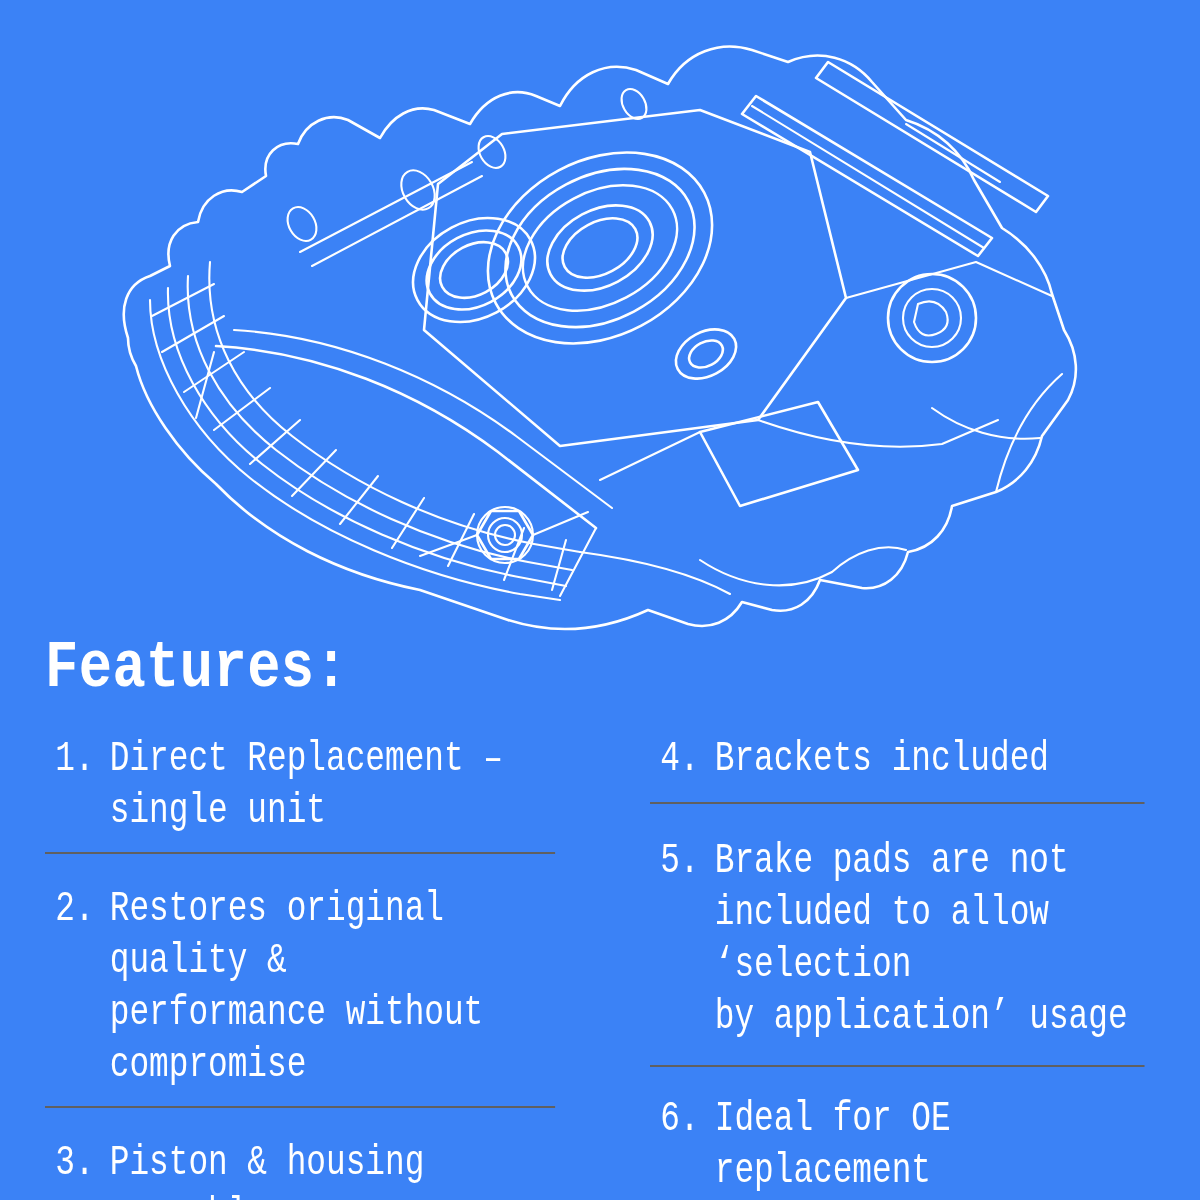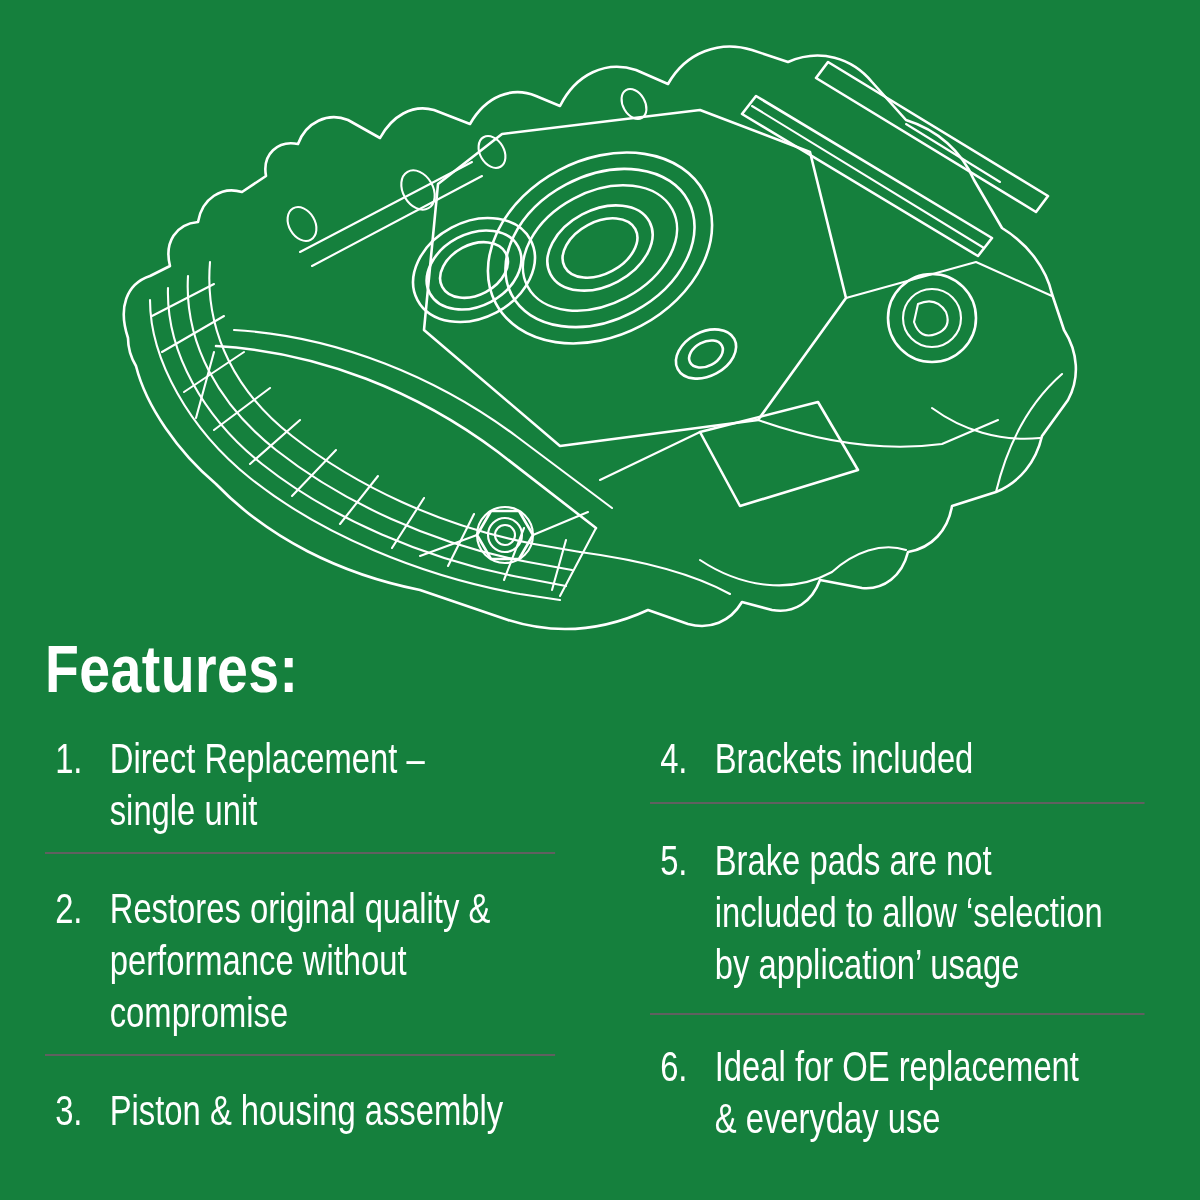--- a/index.html
+++ b/index.html
@@ -1,19 +1,19 @@
 <!DOCTYPE html>
 <html><head>
 <meta charset="utf-8">
 <style>
   html,body { margin:0; padding:0; background:#000; }
   .canvas {
     position:relative; width:1200px; height:1200px;
-    background:#15803d; color:#ffffff; overflow:hidden;
-    font-family:Liberation Sans, sans-serif;
+    background:#3b82f6; color:#ffffff; overflow:hidden;
+    font-family:Liberation Mono, monospace;
   }
   .illustration { position:absolute; top:0; left:0; width:1200px; height:632px; }
   .illustration svg { display:block; }
 
   .features-heading {
     position:absolute; left:45px; top:634px;
     font-size:66px; font-weight:bold; line-height:70px;
     transform:scaleX(0.84); transform-origin:left top;
     letter-spacing:0.5px; white-space:nowrap;
   }

